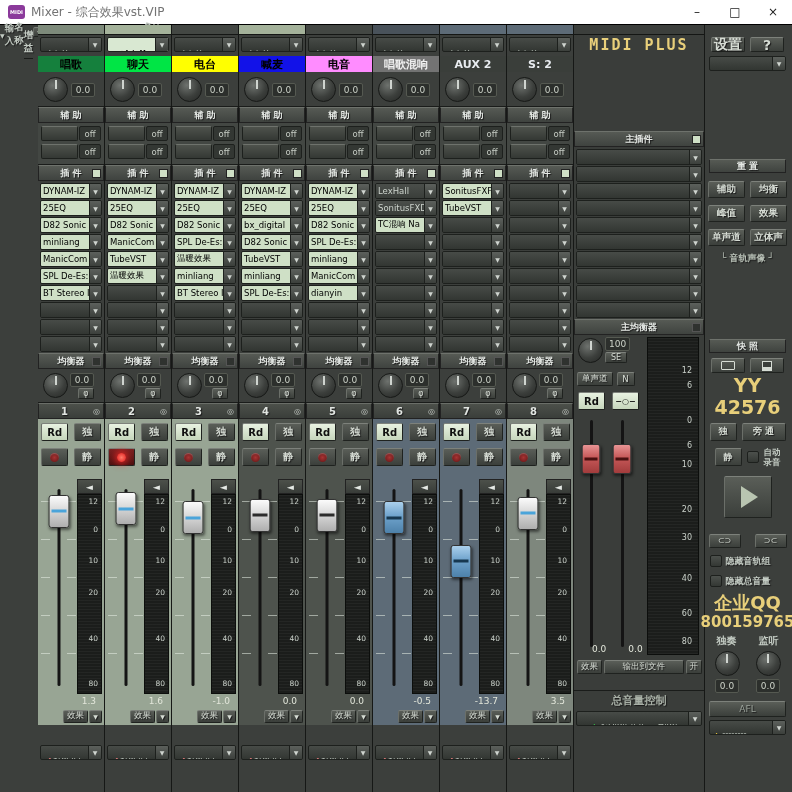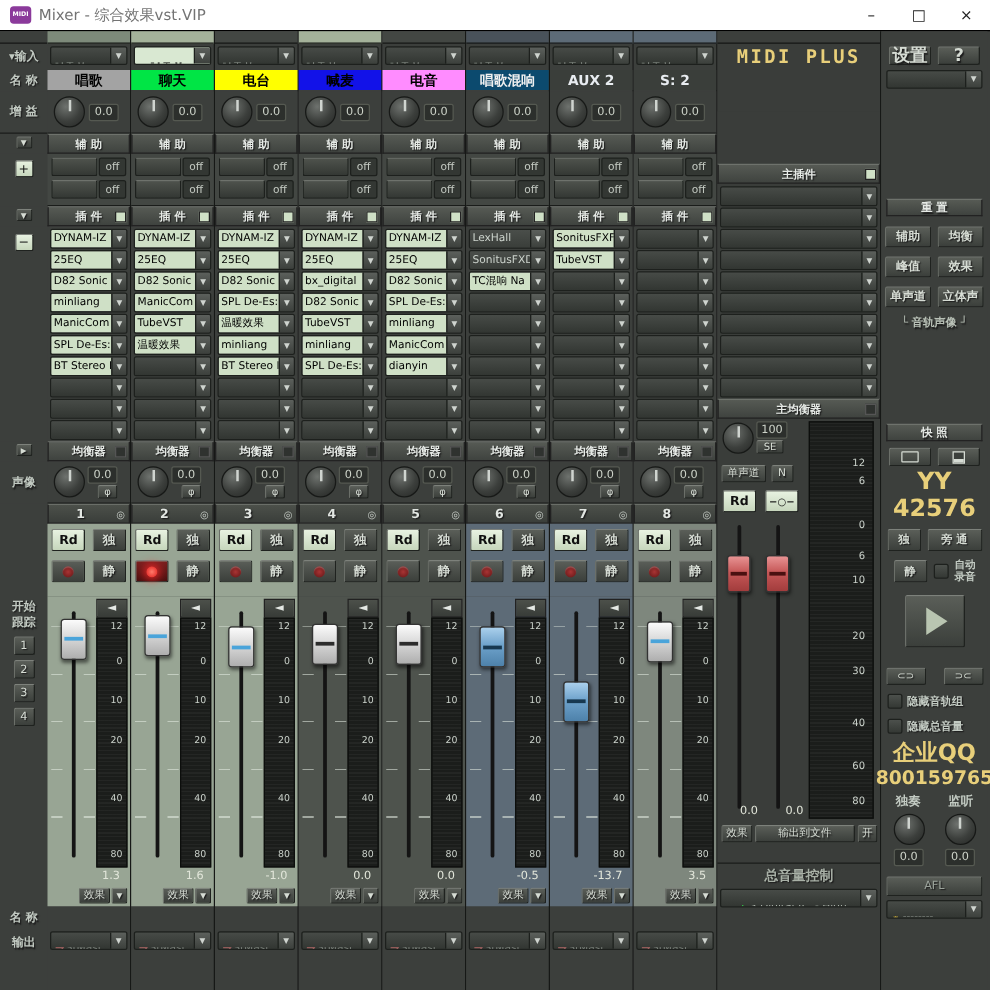--- a/index.html
+++ b/index.html
@@ -7,21 +7,21 @@
     font-family:"DejaVu Sans", sans-serif; }
   
   .titlebar { height:24px; background:#ffffff; display:flex; align-items:center; }
   .app-icon { width:17px; height:14px; margin:0 6px 0 8px; background:#8b3a9b; border-radius:3px;
     color:#fff; font-size:5px; font-weight:bold; display:flex; align-items:center; justify-content:center; }
   .title-text { font-size:12px; color:#737373; flex:1; }
   .win-btn { width:38px; height:24px; display:flex; align-items:center; justify-content:center;
     font-size:12px; color:#222; }
   
   .mixer { height:768px; background:#3c3f3c; display:flex; border-top:1px solid #000; }
-  .labels-col { width:38px; background:#3c3f3c; display:flex; flex-direction:column; flex:none; }
+  .labels-col { width:38px; background:#3c3f3c; display:flex; flex-direction:row; flex:none; }
   #strips { display:flex; flex:none; }
   .strip { width:67px; flex:none; display:flex; flex-direction:column;
     border-right:1px solid #161816; background:#3c3f3c; }
   .master-strip { width:131px; flex:none; display:flex; flex-direction:column;
     border-right:1px solid #161816; background:#3a3d3a; }
   .right-panel { width:85px; flex:none; background:#3c3f3c; display:flex; flex-direction:column;
     align-items:center; }
   
   .r-top{height:10px;} .r-input{height:20px;} .r-name{height:18px;} .r-gain{height:34px;}
   .r-auxh{height:16px;} .r-aux{height:42px;} .r-plugh{height:16px;} .r-plugs{height:172px;}
@@ -228,21 +228,21 @@
   <div id="strips">
       <div class="strip" style="--strip: #98a594; --top: #7d8a7a;">
       <div class="r-top"></div>
       <div class="r-input">
         <div class="dd">
           <div class="dd-val">-1+ 0</div>
           <div class="dd-arrow">▼</div>
         </div>
       </div>
       <div class="r-name">
-          <div class="namebar" style="width: 100%; background: #a3a3a3; color: rgb(0, 0, 0);">唱歌</div>
+          <div class="namebar" style="width: 100%; background: #15803d; color: rgb(0, 0, 0);">唱歌</div>
         </div>
       <div class="r-gain">
         <div class="knob"></div>
         <div class="valbox">0.0</div>
       </div>
       <div class="r-auxh hdr">
           <span>辅 助</span>
         </div>
       <div class="r-aux">
         <div class="off-row">
@@ -918,21 +918,21 @@
     </div>
       <div class="strip" style="--strip: #5d6b77; --top: #49525a;">
       <div class="r-top"></div>
       <div class="r-input">
         <div class="dd">
           <div class="dd-val">-1+ 0</div>
           <div class="dd-arrow">▼</div>
         </div>
       </div>
       <div class="r-name">
-          <div class="namebar" style="width: 100%; background: #0c4a6e; color: rgb(240, 240, 240); text-align: right;">唱歌混响</div>
+          <div class="namebar" style="width: 100%; background: #737373; color: rgb(240, 240, 240); text-align: right;">唱歌混响</div>
         </div>
       <div class="r-gain">
         <div class="knob"></div>
         <div class="valbox">0.0</div>
       </div>
       <div class="r-auxh hdr">
           <span>辅 助</span>
         </div>
       <div class="r-aux">
         <div class="off-row">

